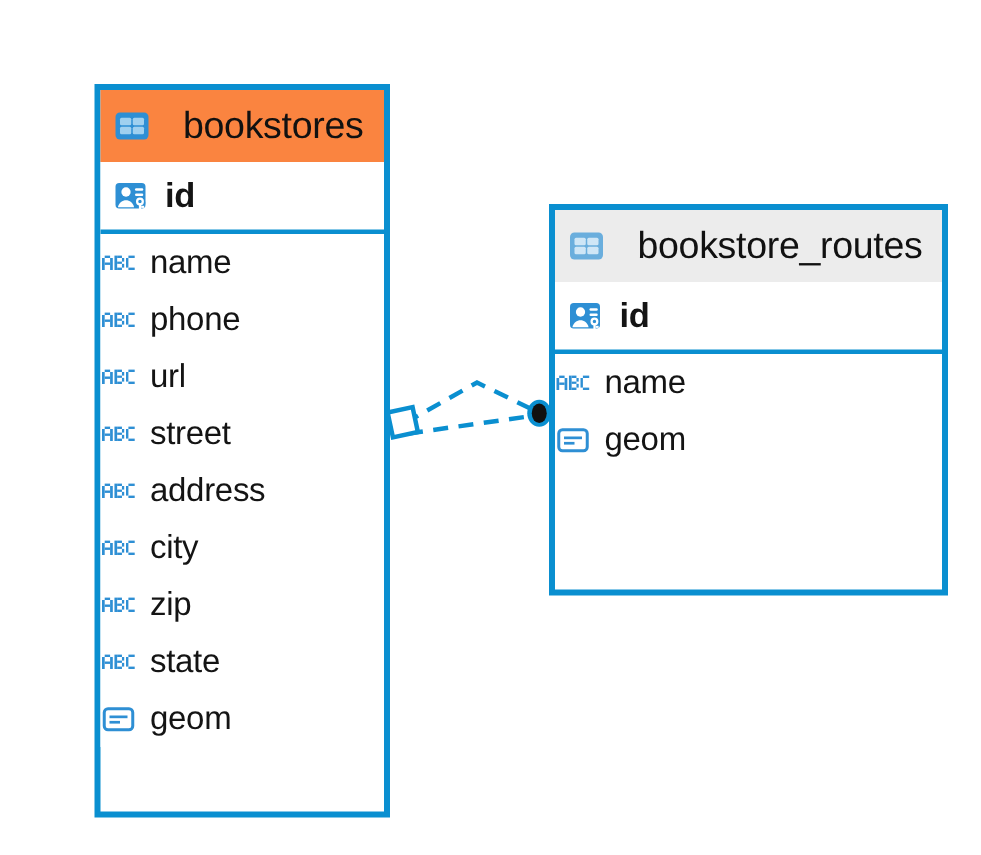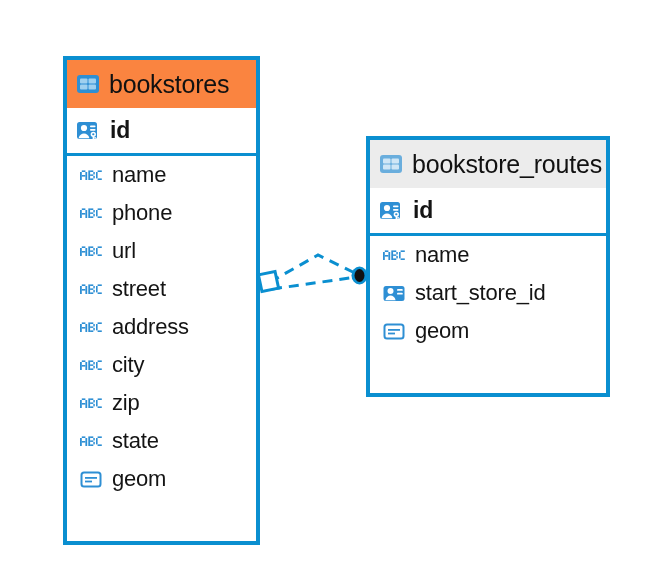--- a/index.html
+++ b/index.html
@@ -28,59 +28,59 @@
   }
   #entity-bookstores {
     left: 63px;
     top: 56px;
     width: 197px;
     height: 489px;
   }
   #entity-bookstore-routes {
     left: 366px;
     top: 136px;
-    width: 244px;
+    width: 266px;
     height: 261px;
   }
 
   .entity-header {
     display: flex;
     align-items: center;
     height: 48px;
     padding-left: 8px;
     box-sizing: border-box;
   }
   .entity-header.selected {
     background: #fa8440;
   }
   .entity-header.unselected {
     background: #ececec;
   }
   .entity-title {
     font-size: 25px;
     color: #111111;
-    margin-left: 8px;
+    margin-left: 21px;
     white-space: nowrap;
     letter-spacing: -0.2px;
   }
 
   .pk-row {
     display: flex;
     align-items: center;
     height: 48px;
     padding-left: 8px;
     box-sizing: border-box;
     border-bottom: 3px solid #0a8fd0;
     background: #ffffff;
   }
   .field-row {
     display: flex;
     align-items: center;
     height: 38px;
-    padding-left: 12px;
+    padding-left: 0;
     box-sizing: border-box;
     background: #ffffff;
   }
   .field-label {
     font-size: 22px;
     color: #141414;
     margin-left: 9px;
     white-space: nowrap;
     letter-spacing: -0.2px;
   }
@@ -397,32 +397,20 @@
               <rect x="11.1" y="15.4" width="3.2" height="1.6"></rect>
             <rect x="18.6" y="7.4" width="4.2" height="1.6"></rect>
               <rect x="17" y="9" width="1.6" height="6.4"></rect>
             <rect x="18.6" y="15.4" width="4.2" height="1.6"></rect>
           </g>
         </svg>
       </span>
       <span class="field-label">name</span>
     </div>
 
-    <div class="field-row">
-      <span class="icon small">
-        <svg width="24" height="24" viewBox="0 0 24 24">
-          <rect x="1.5" y="5" width="21" height="15" rx="2.5" fill="#2e8fd4"></rect>
-          <circle cx="8.5" cy="10" r="3" fill="#ffffff"></circle>
-          <path d="M3.4 19.2c0.7-3.1 2.8-4.6 5.1-4.6s4.4 1.5 5.1 4.6z" fill="#ffffff"></path>
-          <rect x="15" y="8" width="5.8" height="1.8" rx="0.9" fill="#ffffff"></rect>
-          <rect x="15" y="11.8" width="5.8" height="1.8" rx="0.9" fill="#ffffff"></rect>
-        </svg>
-      </span>
-      <span class="field-label">start_store_id</span>
-    </div>
 
 
     <div class="field-row">
       <span class="icon small">
         <svg width="24" height="24" viewBox="0 0 24 24">
           <rect x="2.5" y="5.5" width="19" height="14" rx="2.5" fill="none" stroke="#2e8fd4" stroke-width="2"></rect>
           <rect x="6" y="10" width="12" height="1.8" fill="#2e8fd4"></rect>
           <rect x="6" y="13.6" width="7" height="1.8" fill="#2e8fd4"></rect>
         </svg>
       </span>

